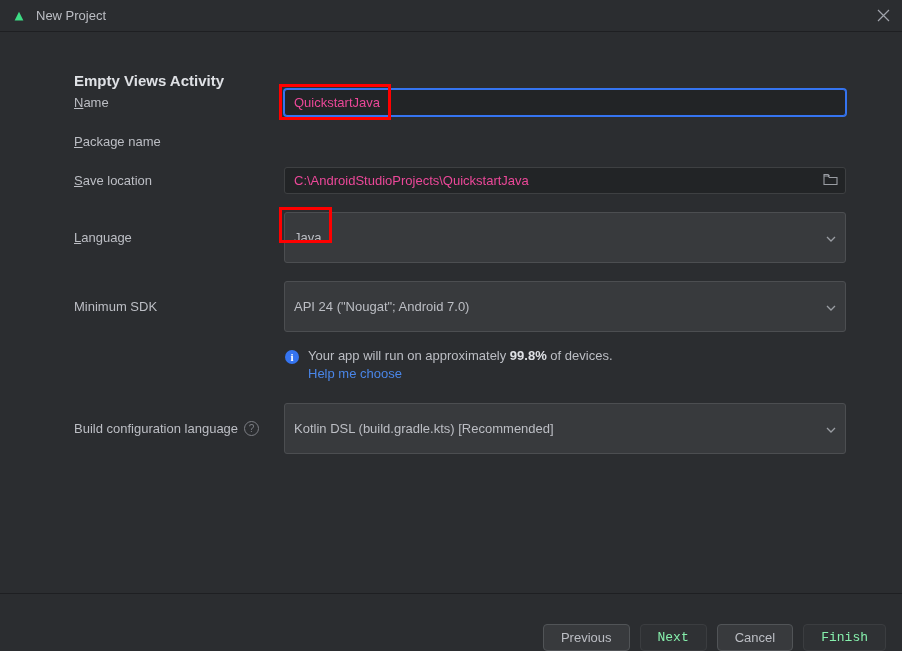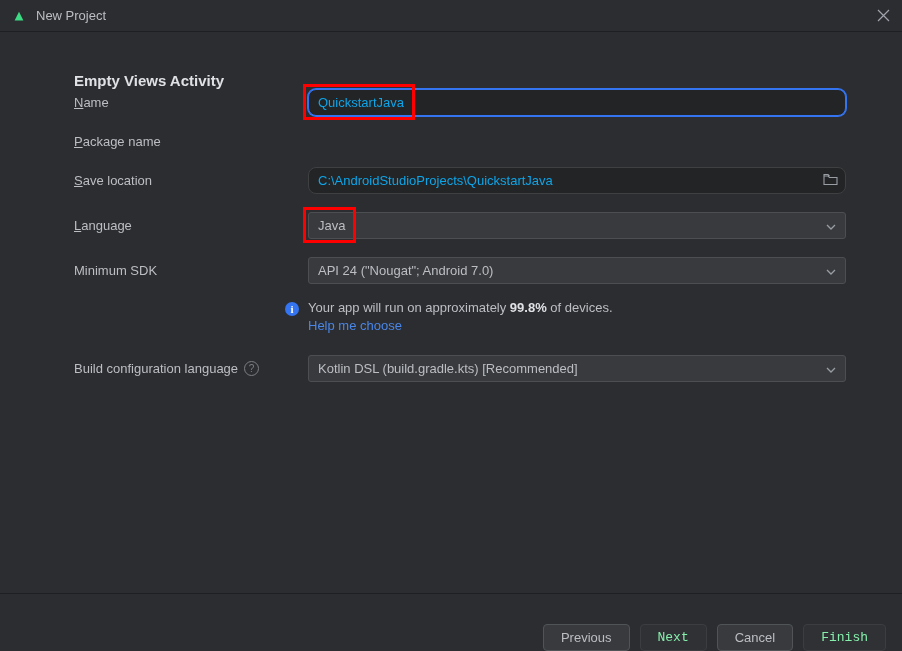--- a/index.html
+++ b/index.html
@@ -59,58 +59,57 @@
       font-size: 13px;
       margin-top: 26px;
       padding-left: 18px;
       margin-bottom: 24px;
     }
     .form-row {
       display: flex;
       align-items: center;
       margin-bottom: 18px;
       padding-left: 18px;
-      gap: 24px;
     }
     .form-label {
       width: 210px;
       flex-shrink: 0;
       color: #bcbec4;
       display: flex;
       align-items: center;
       gap: 6px;
     }
     .underline {
       text-decoration: underline;
     }
     .field-wrap {
       flex: 1;
       position: relative;
     }
     .text-input {
       width: 100%;
       background: #222426;
       border: 1px solid #3e4042;
-      color: #0ea5e9;
+      color: #ec4899;
       padding: 5px 9px;
       font-size: 13px;
-      border-radius: 8px;
+      border-radius: 3px;
       outline: none;
       font-family: inherit;
     }
     .text-input.focused {
       border: 1px solid #3574f0;
       box-shadow: 0 0 0 1px #3574f0;
     }
     .select-input {
       width: 100%;
       background: #383a3d;
       border: 1px solid #4c4e51;
       color: #bcbec4;
-      padding: 5px 9px;
+      padding: 17px 9px;
       font-size: 13px;
       border-radius: 3px;
       outline: none;
       font-family: inherit;
       display: flex;
       align-items: center;
       justify-content: space-between;
       cursor: pointer;
     }
     .folder-input {

